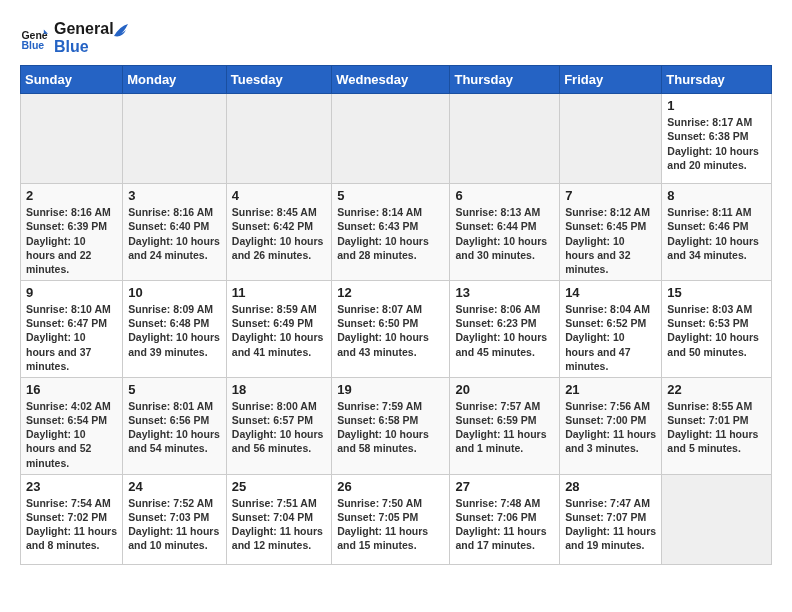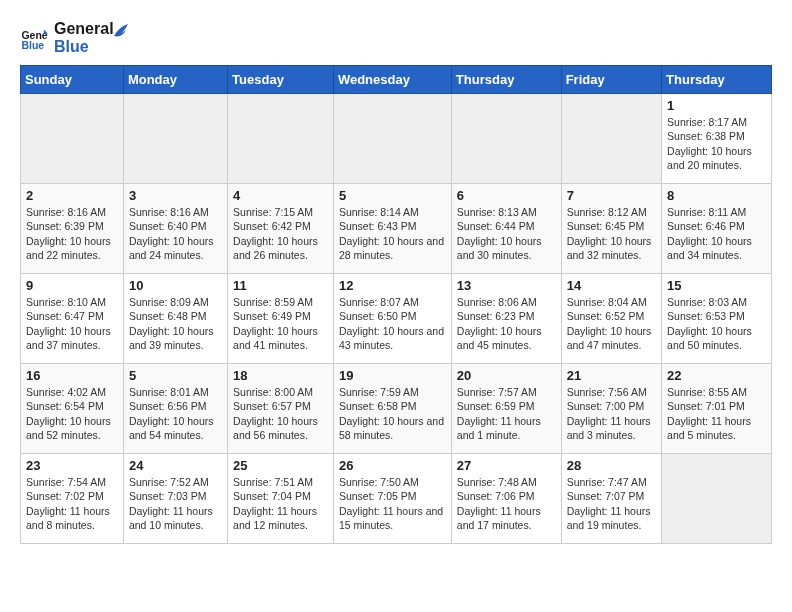--- a/index.html
+++ b/index.html
@@ -67,20 +67,21 @@
     }
     .day-num {
       font-weight: bold;
       font-size: 13px;
       margin-bottom: 2px;
     }
     .day-info {
       font-size: 10.5px;
       color: #333;
       line-height: 1.35;
+      font-weight: bold;
     }
     .empty-cell {
       background: #f5f5f5;
     }
     tbody tr:nth-child(odd) td {
       background: #fff;
     }
     tbody tr:nth-child(even) td {
       background: #f9f9f9;
     }
@@ -137,21 +138,21 @@
         <td>
           <div class="day-num">2</div>
           <div class="day-info"><span>Sunrise: 8:16 AM</span><br><span>Sunset: 6:39 PM</span><br><span>Daylight: 10 hours and 22 minutes.</span></div>
         </td>
         <td>
           <div class="day-num">3</div>
           <div class="day-info"><span>Sunrise: 8:16 AM</span><br><span>Sunset: 6:40 PM</span><br><span>Daylight: 10 hours and 24 minutes.</span></div>
         </td>
         <td>
           <div class="day-num">4</div>
-          <div class="day-info"><span>Sunrise: 7:15 AM</span><br><span>Sunset: 6:42 PM</span><br><span>Daylight: 10 hours and 26 minutes.</span></div>
+          <div class="day-info"><span>Sunrise: 8:45 AM</span><br><span>Sunset: 6:42 PM</span><br><span>Daylight: 10 hours and 26 minutes.</span></div>
         </td>
         <td>
           <div class="day-num">5</div>
           <div class="day-info"><span>Sunrise: 8:14 AM</span><br><span>Sunset: 6:43 PM</span><br><span>Daylight: 10 hours and 28 minutes.</span></div>
         </td>
         <td>
           <div class="day-num">6</div>
           <div class="day-info"><span>Sunrise: 8:13 AM</span><br><span>Sunset: 6:44 PM</span><br><span>Daylight: 10 hours and 30 minutes.</span></div>
         </td>
         <td>

